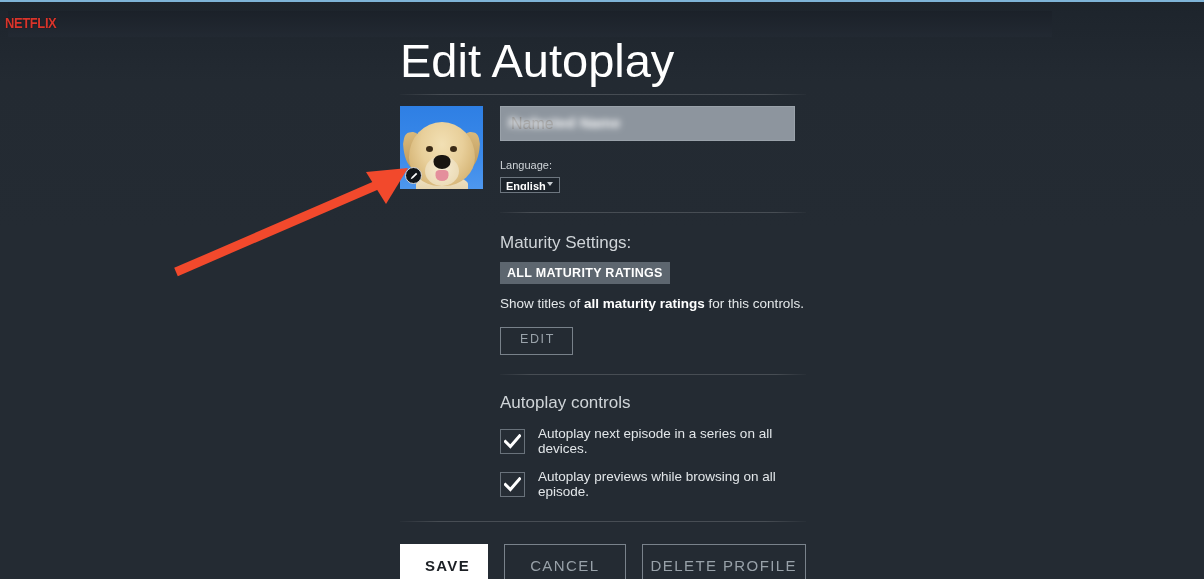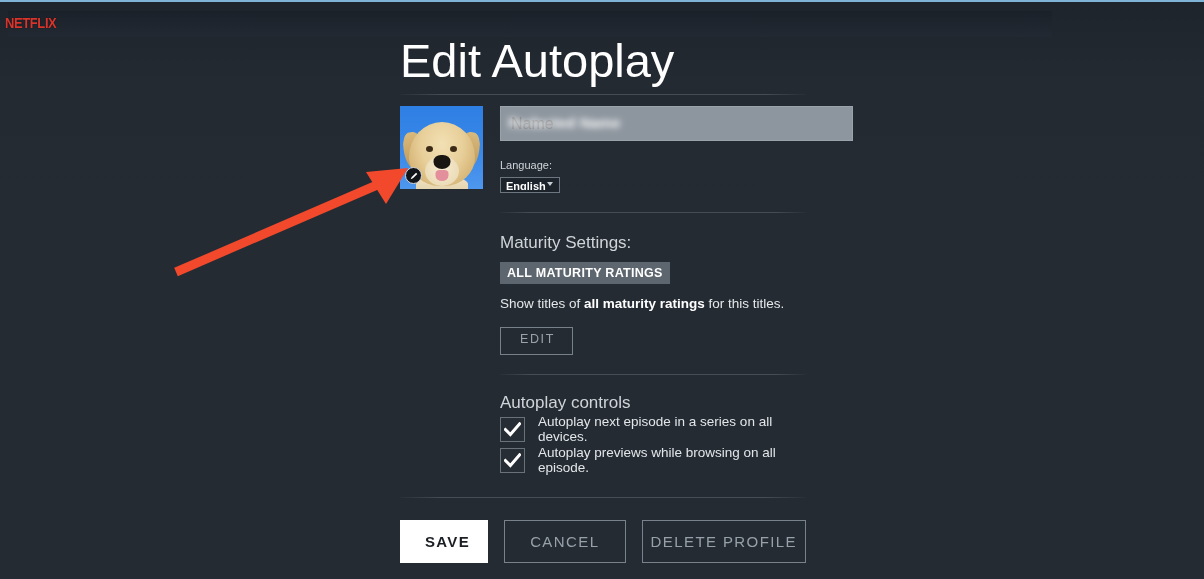--- a/index.html
+++ b/index.html
@@ -141,21 +141,21 @@
     border-radius: 50%;
     background: #111519;
     border: 1px solid #d8d8d8;
     display: flex; align-items: center; justify-content: center;
   }
   .edit-badge svg { display: block; }
 
   .fields { flex: 1; min-width: 0; }
   .name-input {
     display: block;
-    width: 353px; height: 35px;
+    width: 295px; height: 35px;
     background: #8d959e;
     border: 1px solid #9aa2aa;
     color: transparent;
     font-size: 16px;
     padding: 8px 10px;
     outline: none;
     font-family: "Liberation Sans", sans-serif;
   }
   .name-blur {
     position: absolute;
@@ -237,21 +237,21 @@
     font-size: 12.5px;
     letter-spacing: 1.6px;
     padding: 4px 17px 8px 19px;
     font-family: "Liberation Sans", sans-serif;
     cursor: pointer;
   }
 
   .checkrow {
     display: flex;
     align-items: center;
-    margin-top: 1px;
+    margin-top: 13px;
   }
   .checkbox {
     width: 25px; height: 25px;
     flex: 0 0 25px;
     border: 1px solid #69727b;
     background: #262d35;
     display: flex; align-items: center; justify-content: center;
     margin-right: 13px;
     cursor: pointer;
   }
@@ -353,21 +353,21 @@
         </div>
       </div>
     </div>
 
     <div class="divider inset" style="margin-top:18px"></div>
 
     <div class="section" style="margin-top:20px">
       <div class="sec-title">Maturity Settings:</div>
       <div class="rating-badge">ALL MATURITY RATINGS</div>
       <div class="sec-desc">
-        <span>Show titles of </span><b>all maturity ratings</b><span> for this titles.</span>
+        <span>Show titles of </span><b>all maturity ratings</b><span> for this controls.</span>
       </div>
       <button class="btn-outline">EDIT</button>
     </div>
 
     <div class="divider inset" style="margin-top:19px"></div>
 
     <div class="section" style="margin-top:18px">
       <div class="sec-title">Autoplay controls</div>
 
       <div class="checkrow">

